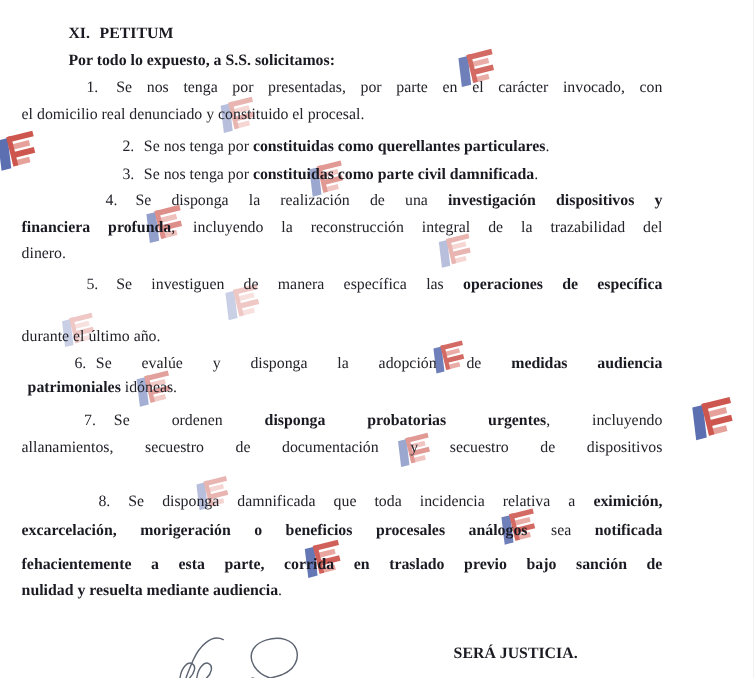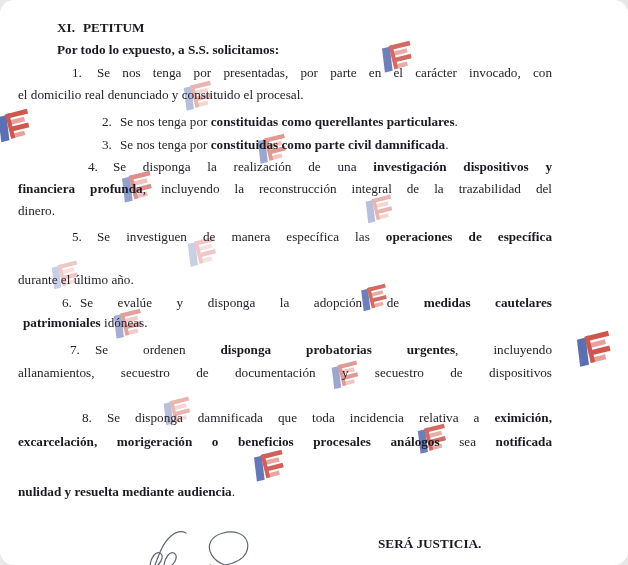--- a/index.html
+++ b/index.html
@@ -4,21 +4,20 @@
 <style>
   html,body{margin:0;padding:0;background:#e8e8e8;}
   .page{
     position:relative;
     width:628px;height:565px;
     margin:0 auto;
     background:#ffffff;
     overflow:hidden;
     font-family:"Liberation Serif","DejaVu Serif",serif;
     color:#23232b;
-    border-radius:14px;
   }
   .line{
     position:absolute;
     left:18px;right:76px;
     font-size:13.2px;
     line-height:21px;
     color:#23232b;
   }
   .jl{text-align:justify;text-align-last:justify;}
   .b{font-weight:bold;color:#1a1a22;}
@@ -104,28 +103,29 @@
   <div class="line free" style="top:111px;left:102px"><span>2.</span><span class="gap-sm"></span><span>Se nos tenga por </span><span class="b">constituidas como querellantes particulares</span><span>.</span></div>
   <div class="line free" style="top:134px;left:102px"><span>3.</span><span class="gap-sm"></span><span>Se nos tenga por </span><span class="b">constituidas como parte civil damnificada</span><span>.</span></div>
 
   <div class="line jl" style="top:156px;padding-left:70px"><span>4.</span><span class="gap"></span><span>Se disponga la realización de una </span><span class="b">investigación dispositivos y</span></div>
   <div class="line jl" style="top:178px"><span class="b">financiera profunda</span><span>, incluyendo la reconstrucción integral de la trazabilidad del</span></div>
   <div class="line" style="top:200px"><span>dinero.</span></div>
 
   <div class="line jl" style="top:226px;padding-left:54px"><span>5.</span><span class="gap"></span><span>Se investiguen de manera específica las </span><span class="b">operaciones de específica</span></div>
   <div class="line" style="top:269px"><span>durante el último año.</span></div>
 
-  <div class="line jl" style="top:292px;padding-left:44px"><span>6.</span><span class="gap-sm"></span><span>Se evalúe y disponga la adopción de </span><span class="b">medidas cautelares</span></div>
+  <div class="line jl" style="top:292px;padding-left:44px"><span>6.</span><span class="gap-sm"></span><span>Se evalúe y disponga la adopción de </span><span class="b">medidas audiencia</span></div>
   <div class="line" style="top:312px;left:23px"><span class="b">patrimoniales</span><span> idóneas.</span></div>
 
   <div class="line jl" style="top:339px;padding-left:52px"><span>7.</span><span class="gap"></span><span>Se ordenen </span><span class="b">disponga probatorias urgentes</span><span>, incluyendo</span></div>
   <div class="line jl" style="top:362px"><span>allanamientos, secuestro de documentación y secuestro de dispositivos</span></div>
 
   <div class="line jl" style="top:407px;padding-left:64px"><span>8.</span><span class="gap"></span><span>Se disponga damnificada que toda incidencia relativa a </span><span class="b">eximición,</span></div>
   <div class="line jl" style="top:431px"><span class="b">excarcelación, morigeración o beneficios procesales análogos</span><span> sea </span><span class="b">notificada</span></div>
+  <div class="line jl" style="top:459px"><span class="b">fehacientemente a esta parte, corrida en traslado previo bajo sanción de</span></div>
   <div class="line" style="top:481px"><span class="b">nulidad y resuelta mediante audiencia</span><span>.</span></div>
 
   <svg class="sig" width="120" height="43" viewBox="0 0 120 43">
     <g fill="none" stroke="#5d6472" stroke-width="1.2" stroke-linecap="round">
       <path d="M 46 11 C 36 6, 26 17, 21 28 C 18 35, 16 40, 15 43"></path>
       <path d="M 10 43 C 11 35, 16 29, 20 31 C 24 33, 22 39, 18 43"></path>
       <path d="M 24 43 C 25 35, 30 29, 34 31 C 38 33, 36 40, 32 43"></path>
       <path d="M 85 43 C 73 39, 66 28, 71 19 C 75 12, 88 8, 98 11 C 107 14, 110 23, 106 31 C 103 37, 96 41, 85 43 C 79 44.5, 73 44, 70 43"></path>
     </g>
   </svg>

